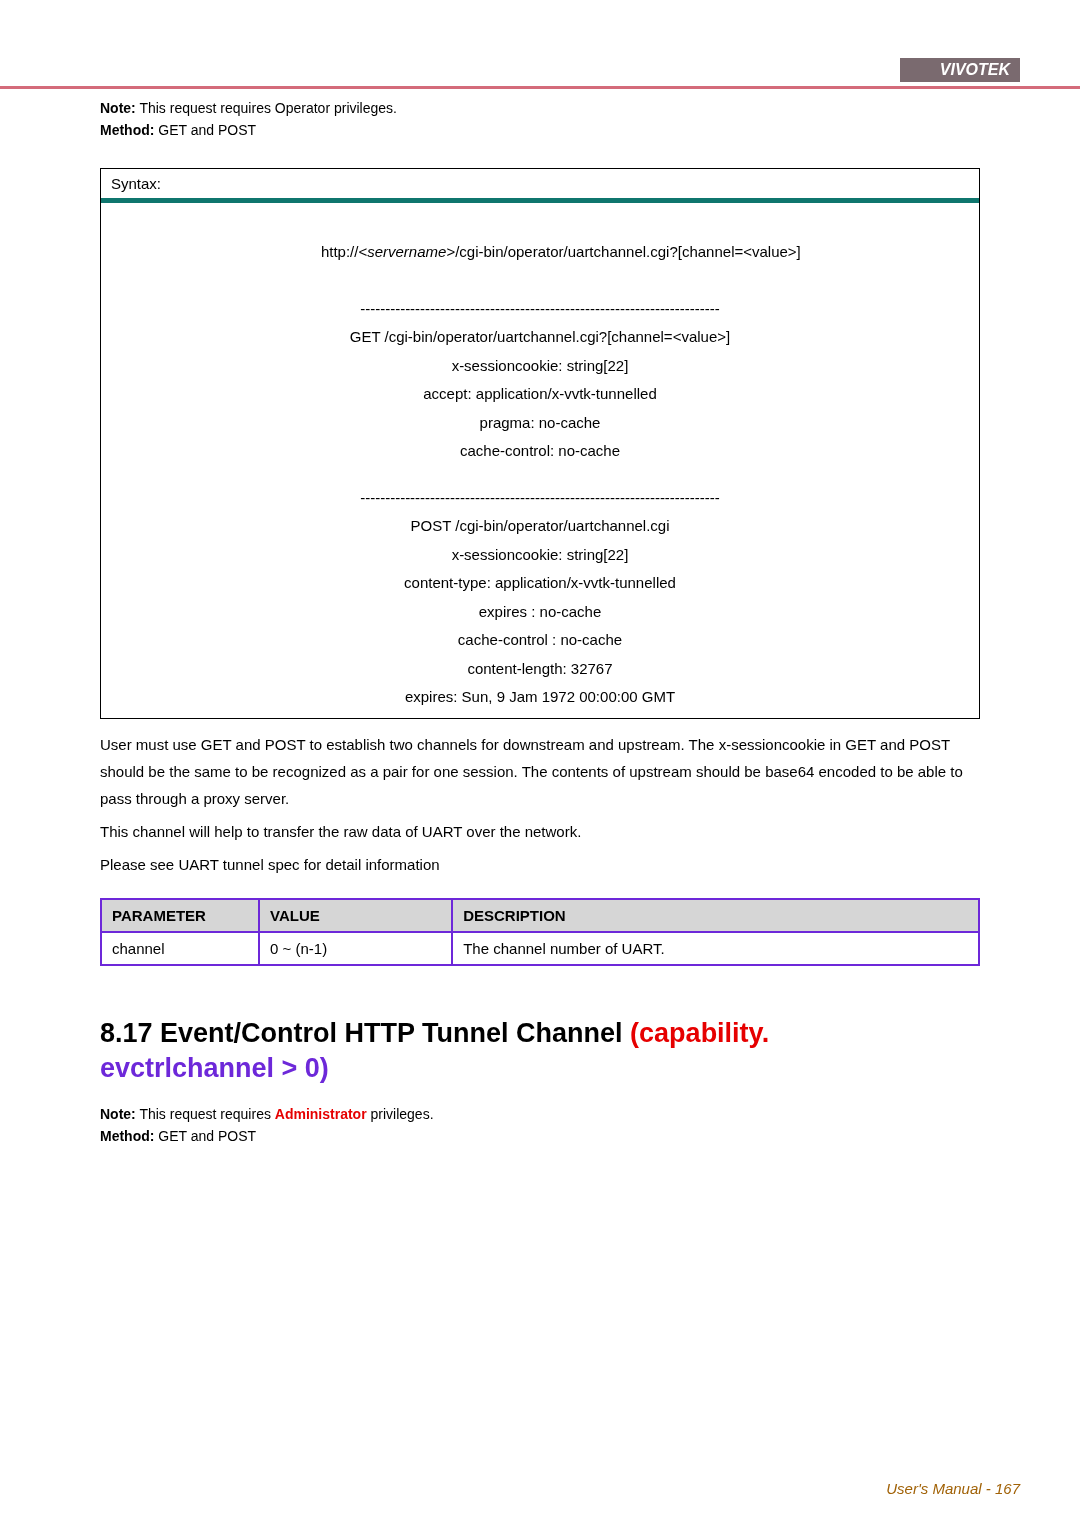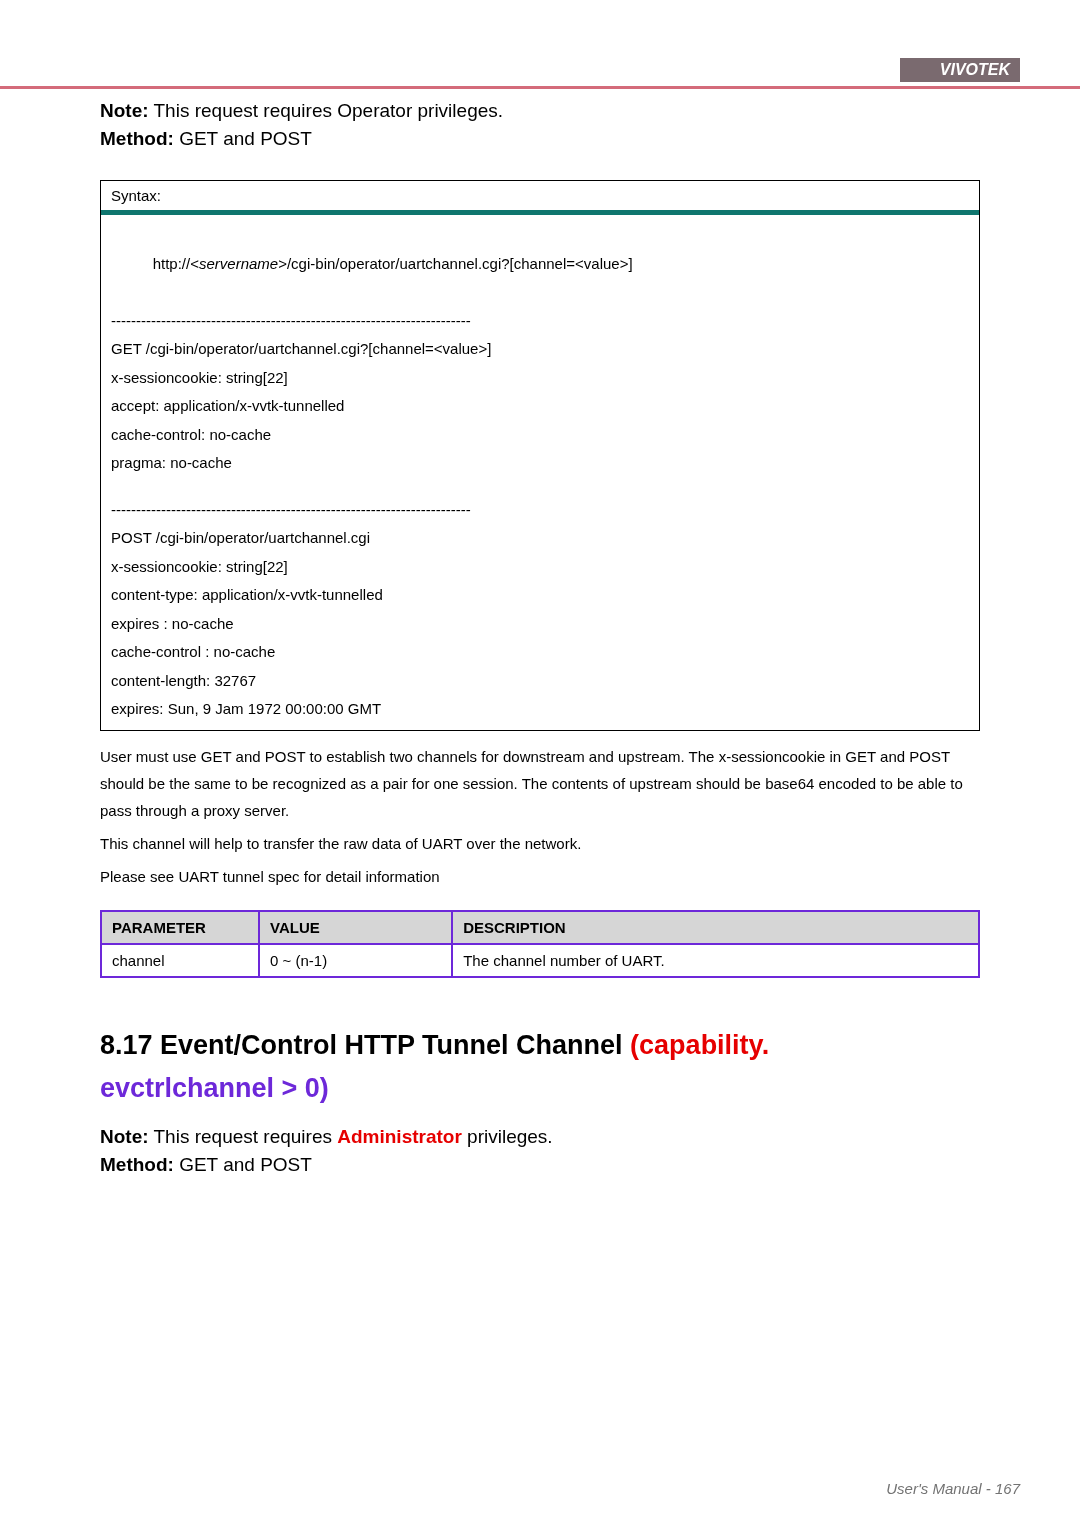--- a/index.html
+++ b/index.html
@@ -41,40 +41,40 @@
     font-size: 27px;
     font-weight: bold;
     color: #000;
     margin-bottom: 22px;
     line-height: 1.3;
   }
   h2.section-title .cap {
     color: #e60000;
   }
   .note-line, .method-line {
-    font-size: 19px;
+    font-size: 14px;
     margin-bottom: 6px;
   }
   .note-line .label, .method-line .label { font-weight: bold; }
   .red { color: #e60000; font-weight: bold; }
   .syntax-box {
     border: 1px solid #000;
     margin-top: 30px;
     font-size: 15px;
   }
   .syntax-box .row {
     border-bottom: 5px solid #0f766e;
     padding: 6px 10px;
   }
   .syntax-box .row:last-child { border-bottom: none; }
   .syntax-box .body {
     padding: 6px 10px;
     line-height: 1.9;
   }
-  .syntax-box .body div { white-space: pre-wrap; }
+  .syntax-box .body div { white-space: pre-wrap; text-align: center; }
   .sep { height: 18px; }
   .tunnel-desc {
     font-size: 15px;
     line-height: 1.8;
     margin-top: 12px;
   }
   .tunnel-desc p { margin-bottom: 6px; }
   .param-table {
     width: 100%;
     border-collapse: collapse;
@@ -88,33 +88,33 @@
     vertical-align: top;
   }
   .param-table th {
     background: #d6d6d6;
     font-weight: bold;
   }
   .param-table col.c1 { width: 18%; }
   .param-table col.c2 { width: 22%; }
   .param-table col.c3 { width: 60%; }
   .section2 { margin-top: 50px; }
-  .section2 h2 { margin-bottom: 10px; }
+  .section2 h2 { margin-bottom: 2px; }
   .section2 .subcap {
     font-size: 27px;
     font-weight: bold;
     color: #6d28d9;
     margin-bottom: 22px;
   }
   .footer {
     position: absolute;
     bottom: 30px;
     right: 60px;
     font-style: italic;
-    color: #737373;
+    color: #a16207;
     font-size: 15px;
   }
 </style>
 </head>
 <body>
 
 <div class="page">
   <div class="header-brand">VIVOTEK</div>
   <div class="header-rule"></div>
 
@@ -131,22 +131,22 @@
     <div class="syntax-box">
       <div class="row">Syntax:</div>
       <div class="body">
         <div>
           <span>http://&lt;</span><i>servername</i><span>&gt;/cgi-bin/operator/uartchannel.cgi?[channel=&lt;value&gt;]</span>
         </div>
         <div>------------------------------------------------------------------------</div>
         <div>GET /cgi-bin/operator/uartchannel.cgi?[channel=&lt;value&gt;]</div>
         <div>x-sessioncookie: string[22]</div>
         <div>accept: application/x-vvtk-tunnelled</div>
+        <div>pragma: no-cache</div>
         <div>cache-control: no-cache</div>
-        <div>pragma: no-cache</div>
         <div class="sep"></div>
         <div>------------------------------------------------------------------------</div>
         <div>POST /cgi-bin/operator/uartchannel.cgi</div>
         <div>x-sessioncookie: string[22]</div>
         <div>content-type: application/x-vvtk-tunnelled</div>
         <div>expires : no-cache</div>
         <div>cache-control : no-cache</div>
         <div>content-length: 32767</div>
         <div>expires: Sun, 9 Jam 1972 00:00:00 GMT</div>
       </div>

